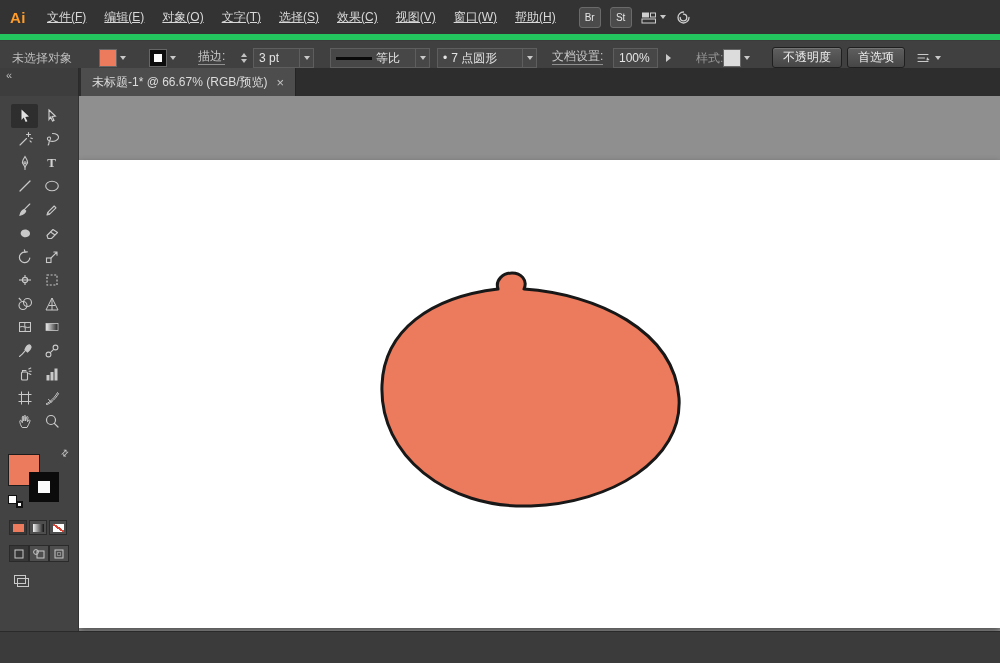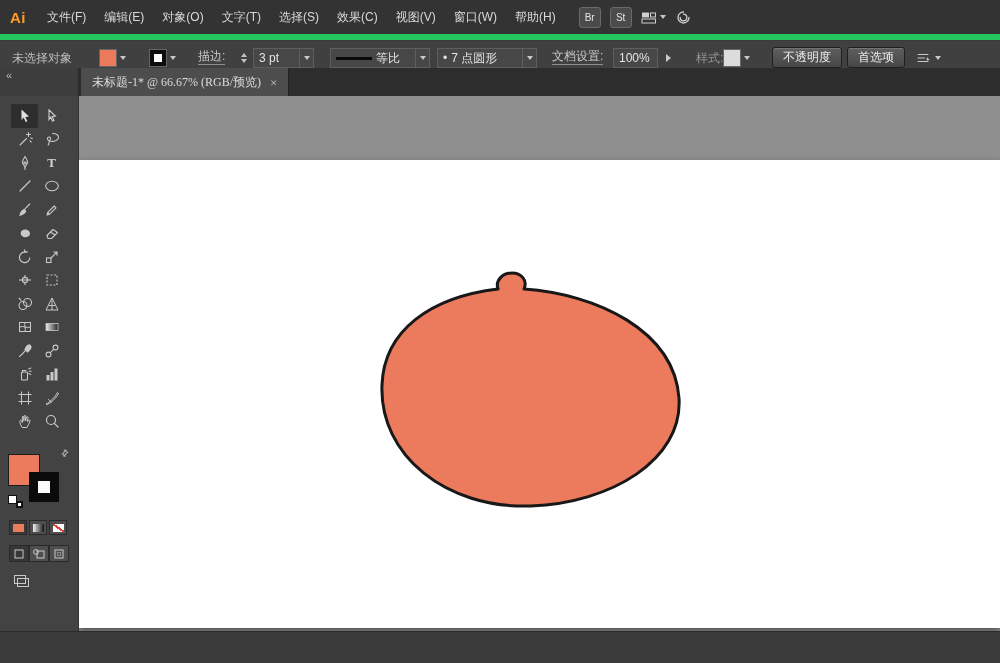--- a/index.html
+++ b/index.html
@@ -7,21 +7,21 @@
     width:1000px;height:663px;overflow:hidden;background:#3b3b3b;
     font-family:"Liberation Sans","DejaVu Sans",sans-serif;
     -webkit-font-smoothing:antialiased;
   }
   #app{position:relative;width:1000px;height:663px;}
 
   
   .menubar{position:absolute;top:0;left:0;right:0;height:34px;background:#333333;
     border-bottom:6px solid #22c55e;display:flex;align-items:center;color:#d8d8d8;font-size:12px;}
   .logo{color:#ff9c2a;font-weight:bold;font-size:15px;margin:0 12px 0 10px;letter-spacing:.5px;}
-  .menu-item{padding:0 9px;height:100%;display:flex;align-items:center;cursor:default;}
+  .menu-item{padding:0 9px;height:100%;display:flex;align-items:center;cursor:default;text-decoration:underline;}
   .menubar-right{display:flex;align-items:center;gap:9px;margin-left:14px;}
   .badge{width:20px;height:19px;background:#4b4b4b;border:1px solid #6a6a6a;border-radius:3px;
     font-size:10px;display:flex;align-items:center;justify-content:center;color:#e6e6e6;}
   .mb-icon{display:flex;align-items:center;gap:3px;}
   .chev{width:0;height:0;border-left:3.5px solid transparent;border-right:3.5px solid transparent;border-top:4px solid #c9c9c9;}
 
   
   .controlbar{position:absolute;top:34px;left:0;right:0;height:34px;background:#404040;border-bottom:1px solid #262626;margin-top:7px;}
   .ctl{position:absolute;top:7px;height:20px;display:flex;align-items:center;font-size:12px;color:#c9c9c9;}
   .status{left:12px;color:#bdbdbd;}
@@ -41,21 +41,21 @@
   .style-swatch{width:16px;height:16px;background:#dcdcdc;box-shadow:0 0 0 1px #666;display:block;}
   .btn{top:6px;height:21px;padding:0 10px;border:1px solid #1f1f1f;border-radius:3px;
     background:linear-gradient(#5f5f5f,#464646);color:#ececec;font-size:12px;
     box-shadow:inset 0 1px 0 rgba(255,255,255,.14);font-family:inherit;}
 
   
   .tabstrip{position:absolute;top:68px;left:0;right:0;height:28px;background:#2d2d2d;border-bottom:1px solid #1f1f1f;display:flex;}
   .panel-stub{width:78px;background:#3d3d3d;position:relative;flex:none;border-right:1px solid #2a2a2a;}
   .collapse{position:absolute;left:6px;top:1px;color:#bdbdbd;font-size:11px;}
   .tab{display:flex;align-items:center;gap:9px;background:#4d4d4d;color:#dcdcdc;font-size:12px;
-    padding:0 11px;height:100%;box-sizing:border-box;border-right:1px solid #242424;margin-left:2px;font-family:Liberation Serif, serif;}
+    padding:0 11px;height:100%;box-sizing:border-box;border-right:1px solid #242424;margin-left:2px;}
   .tab-close{color:#c3c3c3;font-size:13px;line-height:1;}
 
   
   .main{position:absolute;top:96px;left:0;right:0;bottom:31px;display:flex;}
   .toolbar{width:78px;flex:none;background:#434343;border-right:1px solid #333;position:relative;}
   .canvas{flex:1;position:relative;background:#8f8f8f;overflow:hidden;}
   .artboard{position:absolute;left:0;top:64px;right:0;height:468px;background:#fff;box-shadow:0 3px 7px rgba(0,0,0,.45);}
   svg.artwork{position:absolute;left:0;top:0;width:922px;height:536px;}
 
   

